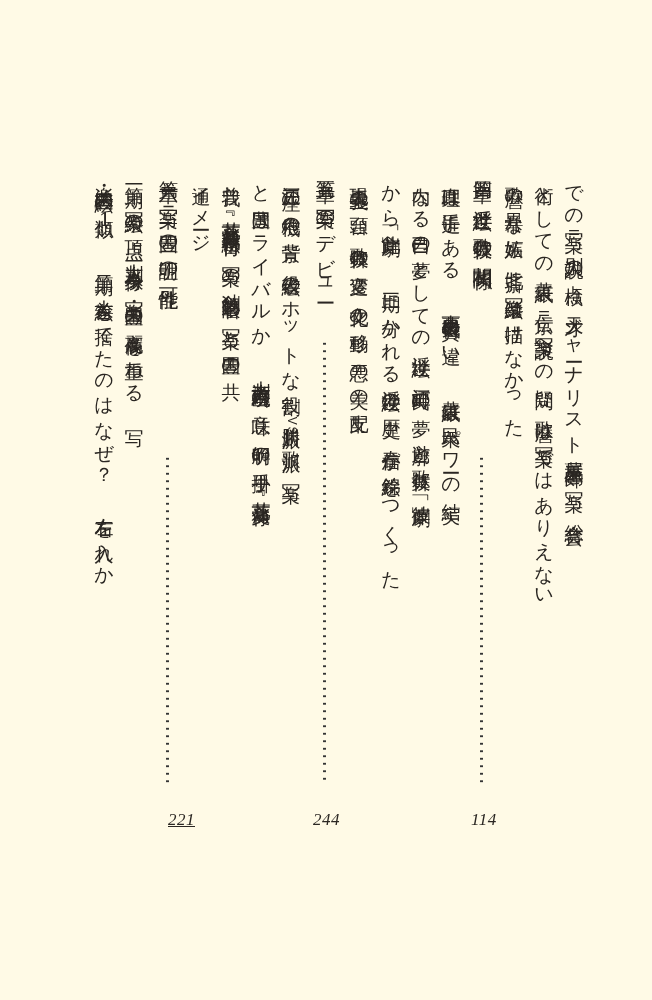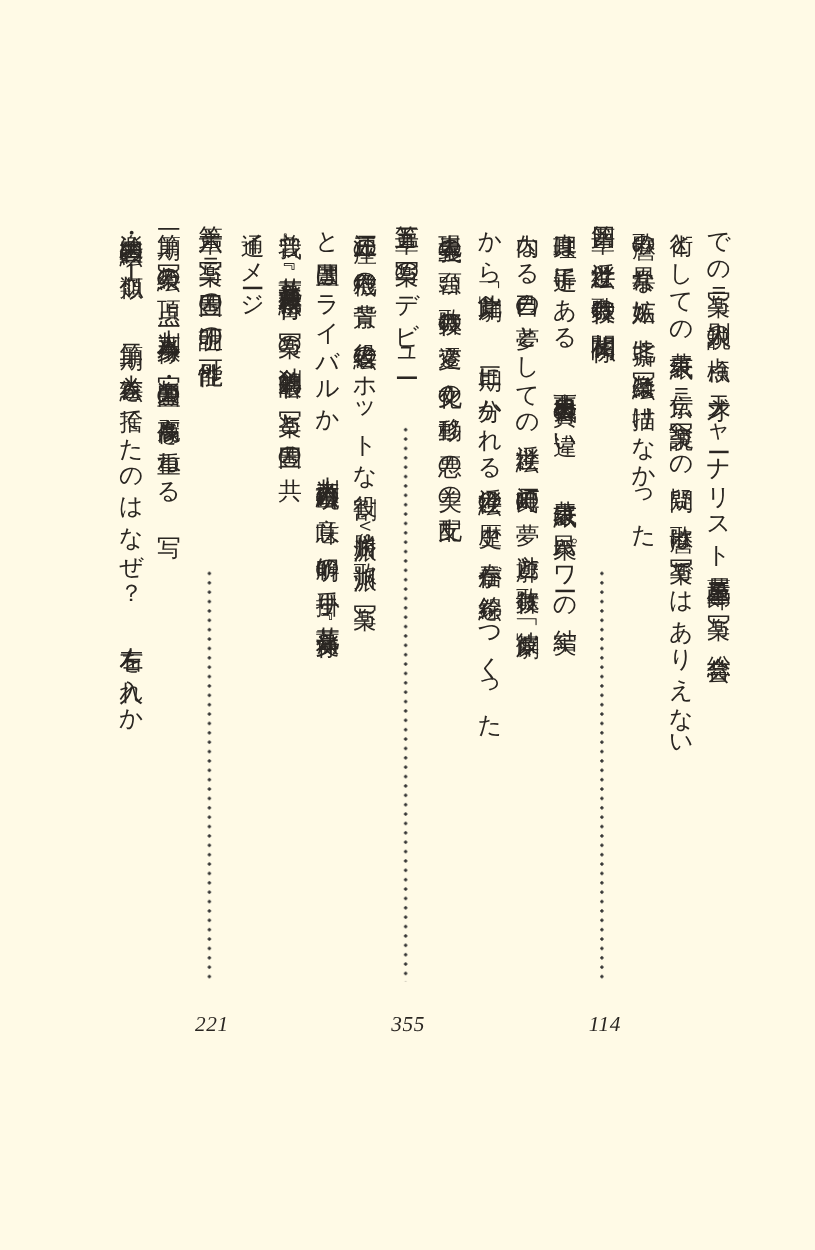--- a/index.html
+++ b/index.html
@@ -79,21 +79,21 @@
 </div>
 
 <div class="col" style="left:348px; top:172px;">
   <span class="seg">表現主義の台頭</span><span class="gap"></span><span class="seg">歌舞伎の変遷</span><span class="gap"></span><span class="seg">文化の移動</span><span class="gap"></span><span class="seg">悪の美の支配</span>
 </div>
 
 <div class="col chapter" style="left:313px; top:165px;">
   <span class="seg">第五章</span><span class="gap" style="height:24px"></span><span class="seg">写楽のデビュー</span>
 </div>
 <div class="leader" style="left:323px; top:340px; height:445px;"></div>
-<div class="pageno" style="left:313px;">355</div>
+<div class="pageno" style="left:313px;">244</div>
 
 <div class="col" style="left:280px; top:172px;">
   <span class="seg">江戸三座の危機の背景</span><span class="gap"></span><span class="seg">役者絵のホットな役割</span><span class="gap"></span><span class="seg"><span>勝川派</span><span class="vs">VS</span><span>歌川派</span></span><span class="gap"></span><span class="seg">写楽</span>
 </div>
 
 <div class="col" style="left:250px; top:172px;">
   <span class="seg">と豊国はライバルか</span><span class="gap"></span><span class="seg">大判大首絵出現の意味</span><span class="gap"></span><span class="seg">解明の手掛り『花菖蒲文禄</span>
 </div>
 
 <div class="col" style="left:220px; top:172px;">
@@ -101,21 +101,21 @@
 </div>
 
 <div class="col" style="left:190px; top:172px;">
   <span class="seg">通イメージ</span>
 </div>
 
 <div class="col chapter" style="left:156px; top:165px;">
   <span class="seg">第六章</span><span class="gap" style="height:24px"></span><span class="seg">写楽＝豊国の証明の可能性</span>
 </div>
 <div class="leader" style="left:166px; top:455px; height:330px;"></div>
-<div class="pageno" style="left:156px;">221</div>
+<div class="pageno" style="left:168px;text-decoration:underline;">221</div>
 
 <div class="col" style="left:123px; top:172px;">
   <span class="seg">第一期</span><span class="gap" style="height:20px"></span><span class="seg">写楽絵の頂点</span><span class="gap" style="height:20px"></span><span class="seg">大判一人半身像</span><span class="gap"></span><span class="seg">写楽・豊国の高麗像を重ねる</span><span class="gap" style="height:20px"></span><span class="seg">写</span>
 </div>
 
 <div class="col" style="left:93px; top:172px;">
   <span class="seg">楽絵・豊国絵の類似1</span><span class="gap"></span><span class="seg">第二期</span><span class="gap" style="height:20px"></span><span class="seg">大首絵を捨てたのはなぜ？</span><span class="gap"></span><span class="seg">左右を入れか</span>
 </div>
 
 </body></html>

